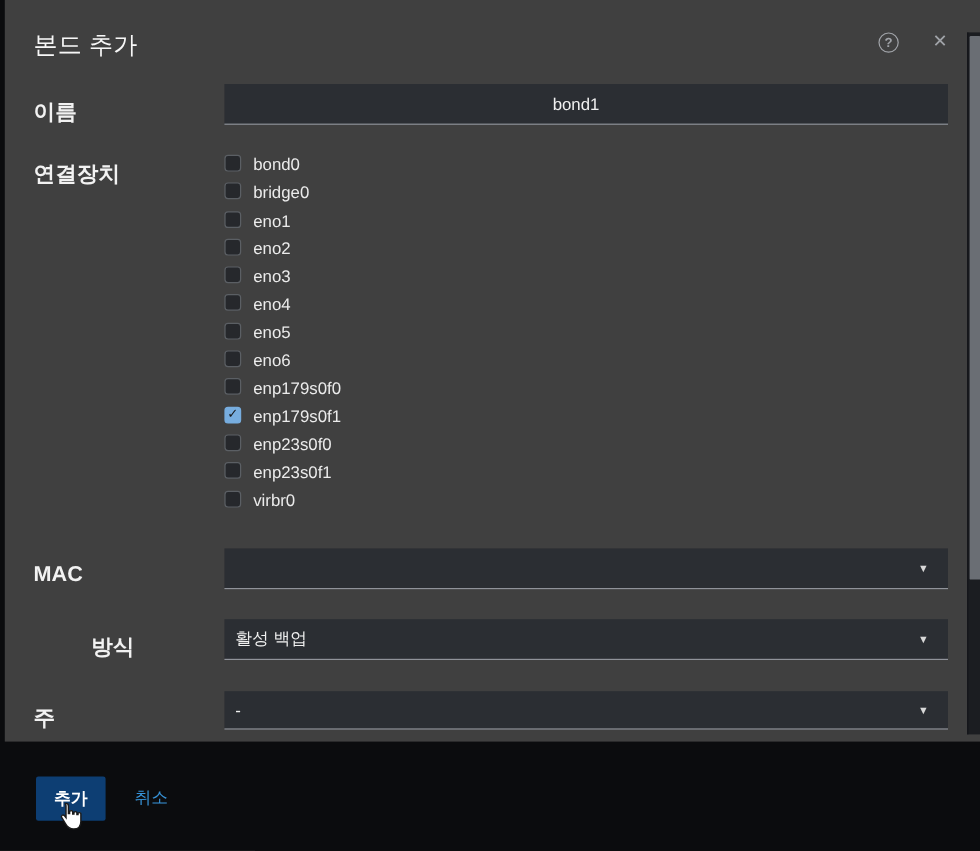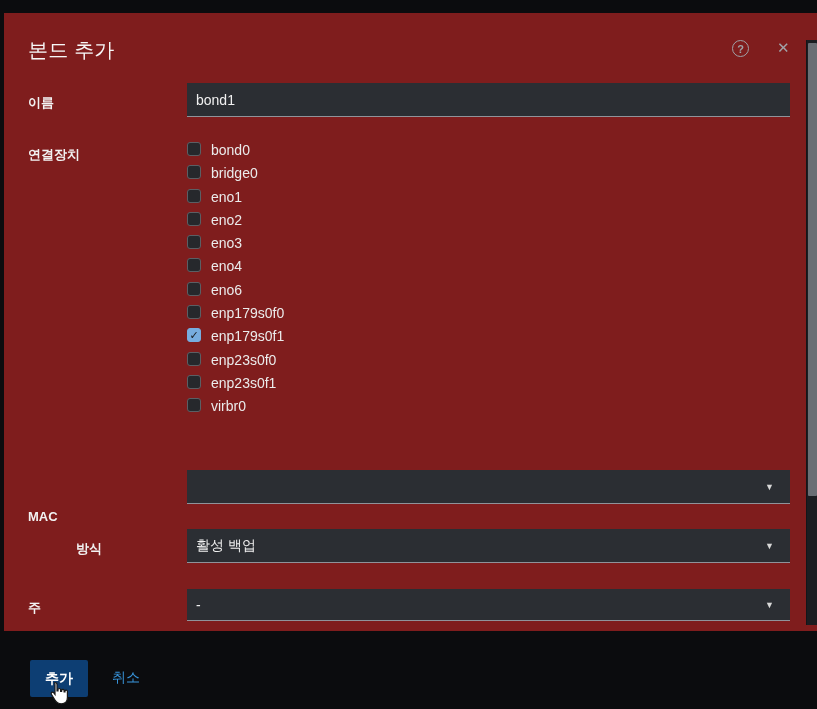--- a/index.html
+++ b/index.html
@@ -3,22 +3,22 @@
 <meta charset="utf-8">
 <style>
   * { margin:0; padding:0; box-sizing:border-box; }
   html,body { width:817px; height:709px; overflow:hidden; }
   body {
     background:#0b0c0e;
     font-family:"Liberation Sans","DejaVu Sans",sans-serif;
     position:relative;
   }
   .dialog {
-    position:absolute; left:4px; top:13px; width:813px; height:618px;
-    background:#7f1d1d;
+    position:absolute; left:4px; top:0; width:813px; height:618px;
+    background:#404040;
   }
   
   .dialog-title {
     position:absolute; left:24px; top:24px;
     font-size:20px; font-weight:500; color:#f7f7f7; letter-spacing:0.2px;
   }
   .help-icon {
     position:absolute; left:728px; top:27px;
     width:17px; height:17px; border:1.5px solid #a0a3a8; border-radius:50%;
     color:#a0a3a8; font-size:11px; font-weight:bold;
@@ -26,31 +26,31 @@
     cursor:pointer;
   }
   .close-icon {
     position:absolute; left:773px; top:25px;
     color:#a0a3a8; font-size:15px; font-weight:bold; line-height:20px;
     cursor:pointer;
   }
   
   .field-label {
     position:absolute; left:24px;
-    font-size:13px; font-weight:bold; color:#f2f2f2;
+    font-size:18px; font-weight:bold; color:#f2f2f2;
   }
   .text-input, .select-box {
     position:absolute; left:183px; width:603px;
     background:#2b2e33;
     border:none; border-bottom:1px solid #90939a;
     color:#f0f0f0; font-size:14px;
     font-family:"Liberation Sans","DejaVu Sans",sans-serif;
     padding:0 26px 0 9px;
   }
-  .text-input { height:34px; outline:none; }
+  .text-input { height:34px; outline:none;text-align:center; }
   .select-box {
     display:flex; align-items:center; cursor:pointer;
   }
   .select-caret {
     position:absolute; right:16px; top:50%;
     transform:translateY(-50%);
     font-size:9px; color:#d8d8d8;
   }
   
   .device-list { position:absolute; left:183px; top:129px; width:300px; }
@@ -132,20 +132,24 @@
       <div class="device-row">
       <span class="checkbox"></span>
       <span class="device-label">eno3</span>
     </div>
       <div class="device-row">
       <span class="checkbox"></span>
       <span class="device-label">eno4</span>
     </div>
       <div class="device-row">
       <span class="checkbox"></span>
+      <span class="device-label">eno5</span>
+    </div>
+      <div class="device-row">
+      <span class="checkbox"></span>
       <span class="device-label">eno6</span>
     </div>
       <div class="device-row">
       <span class="checkbox"></span>
       <span class="device-label">enp179s0f0</span>
     </div>
       <div class="device-row is-checked">
       <span class="checkbox">
           <span class="check">✓</span>
         </span>
@@ -158,21 +162,21 @@
       <div class="device-row">
       <span class="checkbox"></span>
       <span class="device-label">enp23s0f1</span>
     </div>
       <div class="device-row">
       <span class="checkbox"></span>
       <span class="device-label">virbr0</span>
     </div>
     </div>
 
-  <label class="field-label" style="top:468px;margin-top:28px;">MAC</label>
+  <label class="field-label" style="top:468px;">MAC</label>
   <div class="select-box" style="top:457px; height:34px;">
     <span></span>
     <span class="select-caret">▼</span>
   </div>
 
   <label class="field-label" style="top:527px;margin-left:48px;">방식</label>
   <div class="select-box" style="top:516px; height:34px;text-align:right;">
     <span>활성 백업</span>
     <span class="select-caret">▼</span>
   </div>

